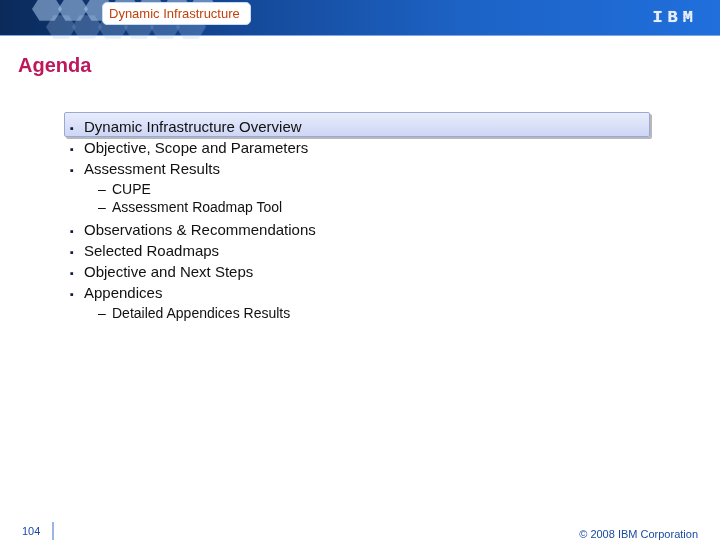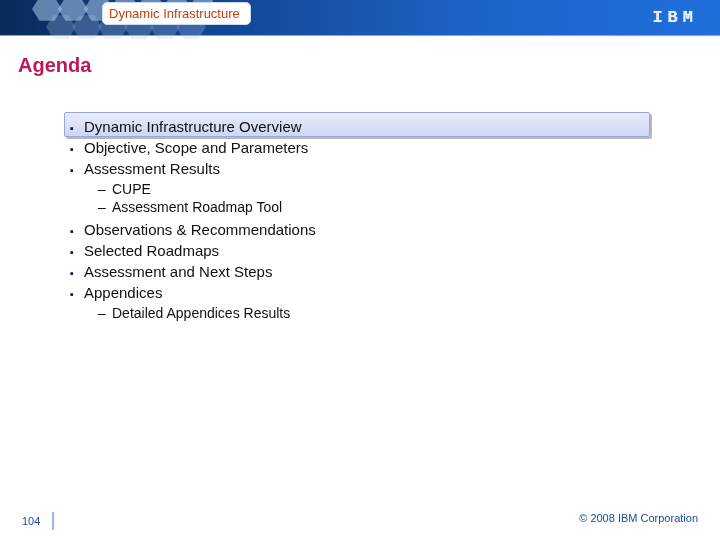--- a/index.html
+++ b/index.html
@@ -48,21 +48,21 @@
     ul.main{list-style:none;position:relative;z-index:1}
     ul.main > li{margin-bottom:4px;}
     ul.main > li::before{content:"\25AA"; color:#0c1a36; font-size:11px; display:inline-block; width:14px;}
     ul.main > li span{font-weight:400}
     ul.sub{list-style:none;margin:4px 0 6px 28px;font-size:14px;}
     ul.sub > li{margin-bottom:2px;font-weight:400}
     ul.sub > li::before{content:"\2013 "; color:#111; display:inline-block; width:14px;}
 
     .footer{
       position:absolute; left:0; bottom:0; width:720px; height:28px;
-      display:flex; align-items:flex-start; justify-content:space-between;
+      display:flex; align-items:flex-end; justify-content:space-between;
       padding:0 22px;
     }
     .foot-left{display:flex;align-items:center;gap:12px}
     .pagenum{color:#1b4aa2;font-size:11px}
     .v-div{width:2px;height:18px;background:#9bb6e6}
     .copyright{color:#1b4aa2;font-size:11px}
   </style>
 </head>
 <body>
 
@@ -96,21 +96,21 @@
     <li><span>Dynamic Infrastructure Overview</span></li>
     <li><span>Objective, Scope and Parameters</span></li>
     <li><span>Assessment Results</span>
       <ul class="sub">
         <li>CUPE</li>
         <li>Assessment Roadmap Tool</li>
       </ul>
     </li>
     <li><span>Observations &amp; Recommendations</span></li>
     <li><span>Selected Roadmaps</span></li>
-    <li><span>Assessment and Next Steps</span></li>
+    <li><span>Objective and Next Steps</span></li>
     <li><span>Appendices</span>
       <ul class="sub">
         <li>Detailed Appendices Results</li>
       </ul>
     </li>
   </ul>
 </div>
 
 <div class="footer">
   <div class="foot-left">

